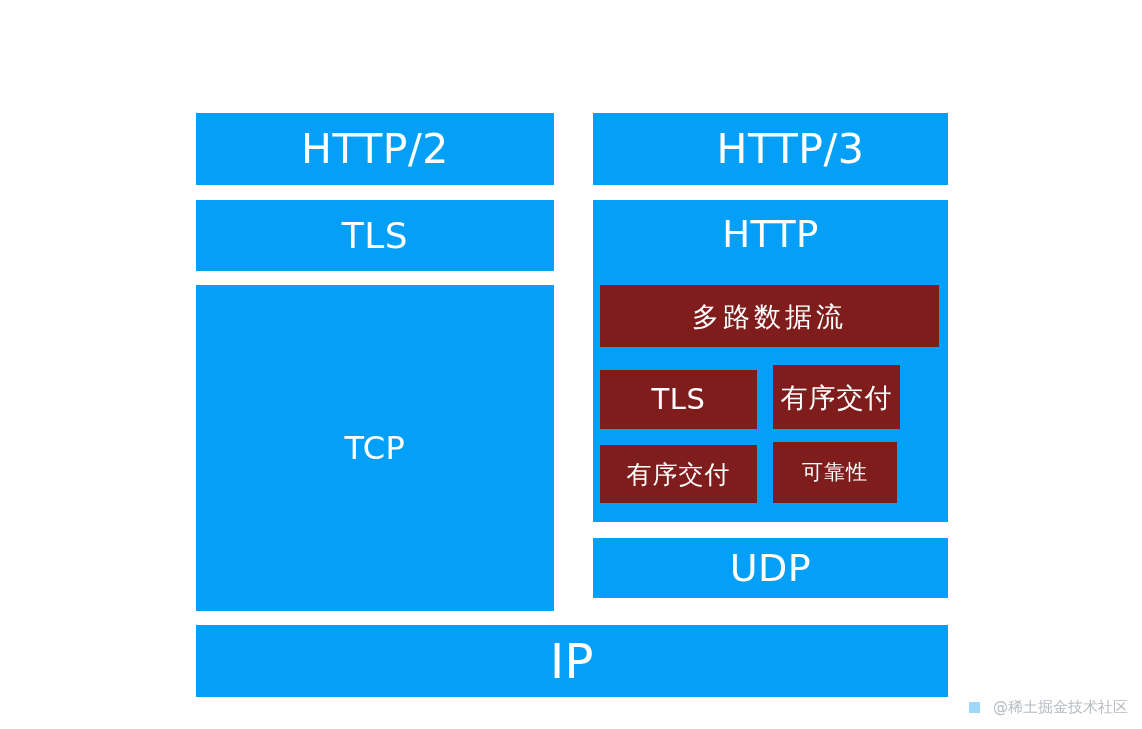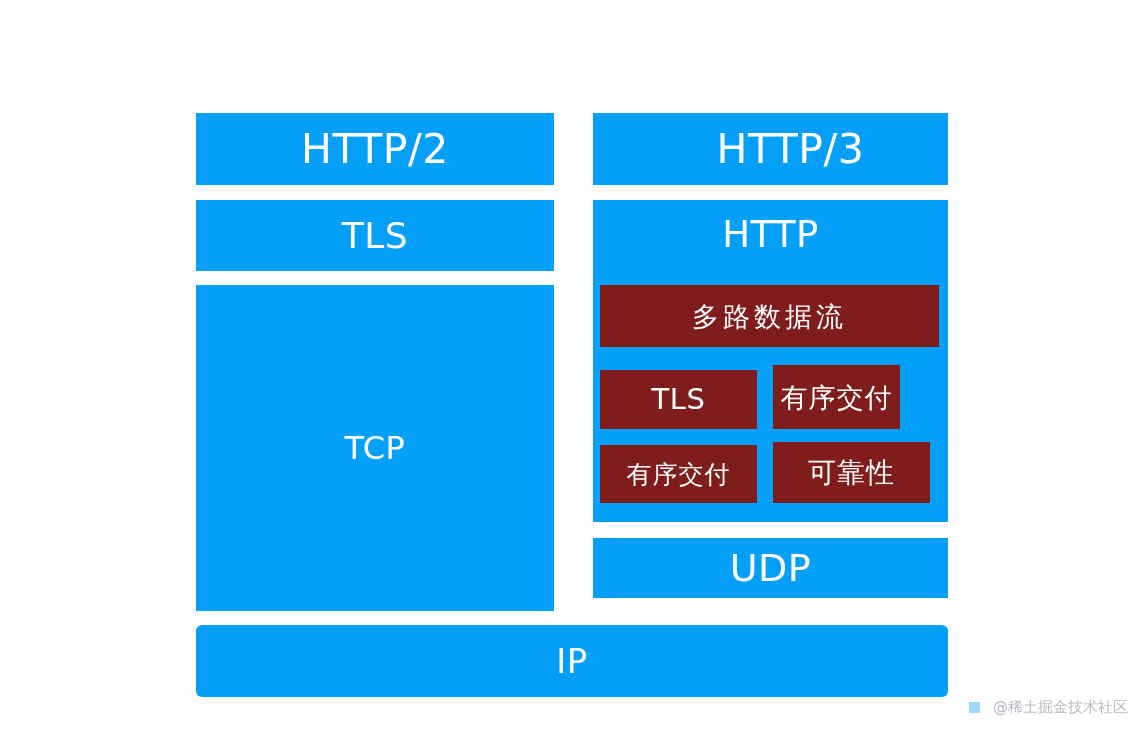--- a/index.html
+++ b/index.html
@@ -106,35 +106,34 @@
     left: 180px; top: 165px;  width: 127px;  height: 64px;
     font-size: 27px;
     letter-spacing: 1px;
   }
   #feat-handshake {
     left: 7px;   top: 245px;  width: 157px;  height: 58px;
     font-size: 25px;
     letter-spacing: 1px;
   }
   #feat-reliability {
-    left: 180px; top: 242px;  width: 157px;  height: 61px;
-    font-size: 28px;
+    left: 180px; top: 242px;  width: 124px;  height: 61px;
+    font-size: 21px;
     letter-spacing: 1px;
   }
 
   #box-udp {
     left: 593px;  top: 538px;  width: 355px;  height: 60px;
     font-size: 38px;
   }
 
   
   #box-ip {
     left: 196px;  top: 625px;  width: 752px;  height: 72px;
-    font-size: 34px;
-    border-radius: 6px;
+    font-size: 48px;
   }
 
   
   #watermark {
     position: absolute;
     right: 14px;
     bottom: 14px;
     display: flex;
     align-items: center;
     gap: 13px;

